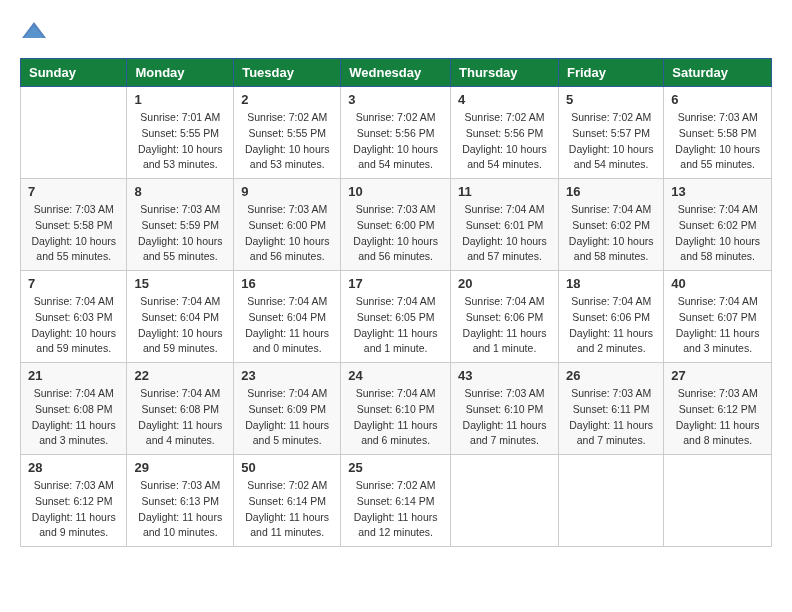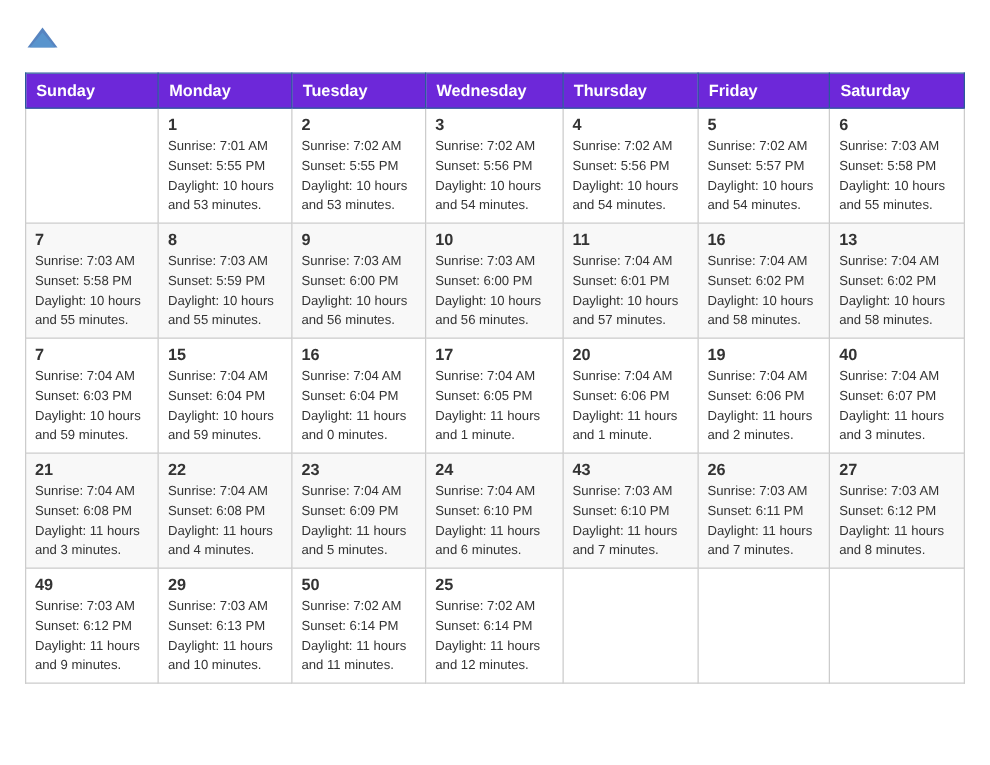--- a/index.html
+++ b/index.html
@@ -46,21 +46,21 @@
     .location {
       font-size: 15px;
       color: #555;
     }
     table {
       width: 100%;
       border-collapse: collapse;
       font-size: 11px;
     }
     thead tr th {
-      background-color: #6d28d9;
+      background-color: #15803d;
       color: #fff;
       padding: 6px 8px;
       text-align: left;
       font-size: 13px;
       font-weight: bold;
       border: 1px solid #2a5a9a;
       margin-left: 21px;
     }
     tbody tr td {
       border: 1px solid #ccc;
@@ -77,20 +77,21 @@
       font-weight: bold;
       font-size: 13px;
       color: #333;
       display: block;
       margin-bottom: 3px;
     }
     .day-info {
       color: #333;
       font-size: 10.5px;
       line-height: 1.5;
+      text-align: center;
     }
     .empty-cell {
       background: #fff;
     }
   </style>
 </head>
 <body>
 
 <div class="header">
   <div class="logo">
@@ -247,21 +248,21 @@
 and 1 minute.</div>
         </td>
         <td>
           <span class="day-number">20</span>
           <div class="day-info" style="white-space: pre-line;">Sunrise: 7:04 AM
 Sunset: 6:06 PM
 Daylight: 11 hours
 and 1 minute.</div>
         </td>
         <td>
-          <span class="day-number">19</span>
+          <span class="day-number">18</span>
           <div class="day-info" style="white-space: pre-line;">Sunrise: 7:04 AM
 Sunset: 6:06 PM
 Daylight: 11 hours
 and 2 minutes.</div>
         </td>
         <td>
           <span class="day-number">40</span>
           <div class="day-info" style="white-space: pre-line;">Sunrise: 7:04 AM
 Sunset: 6:07 PM
 Daylight: 11 hours
@@ -314,21 +315,21 @@
         <td>
           <span class="day-number">27</span>
           <div class="day-info" style="white-space: pre-line;">Sunrise: 7:03 AM
 Sunset: 6:12 PM
 Daylight: 11 hours
 and 8 minutes.</div>
         </td>
       </tr>
       <tr>
         <td>
-          <span class="day-number">49</span>
+          <span class="day-number">28</span>
           <div class="day-info" style="white-space: pre-line;">Sunrise: 7:03 AM
 Sunset: 6:12 PM
 Daylight: 11 hours
 and 9 minutes.</div>
         </td>
         <td>
           <span class="day-number">29</span>
           <div class="day-info" style="white-space: pre-line;">Sunrise: 7:03 AM
 Sunset: 6:13 PM
 Daylight: 11 hours

